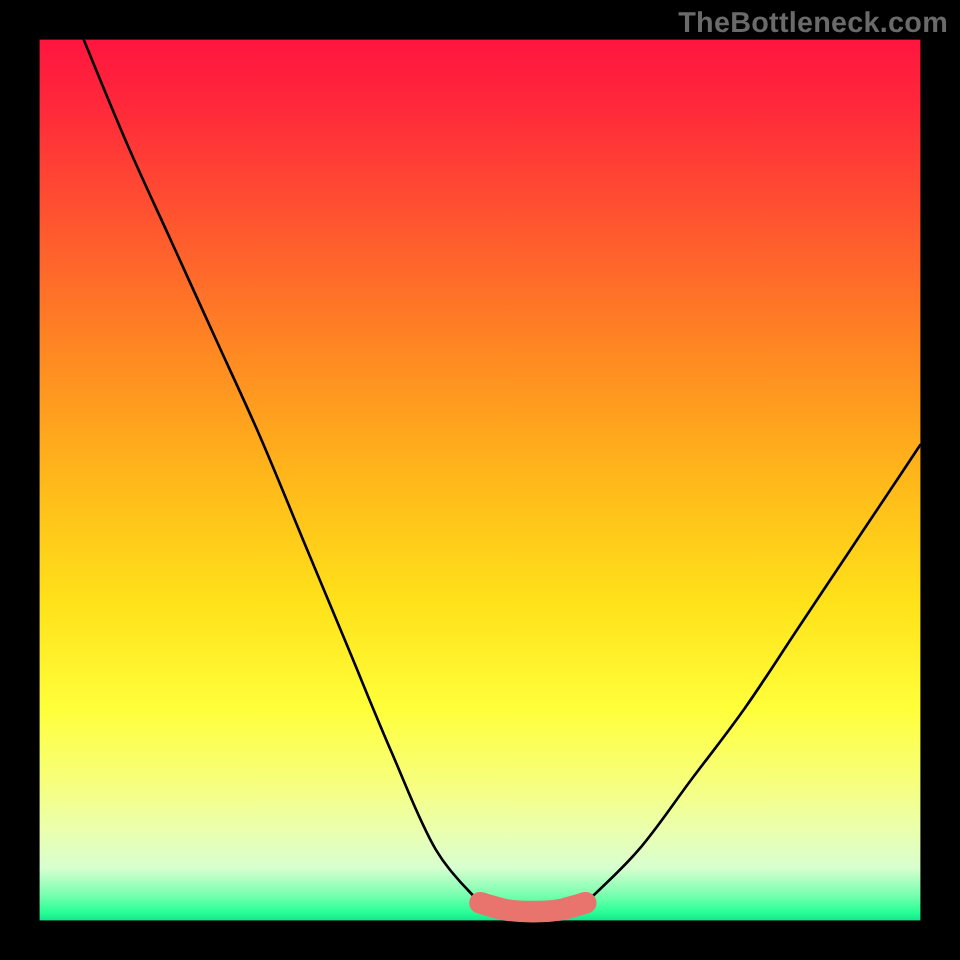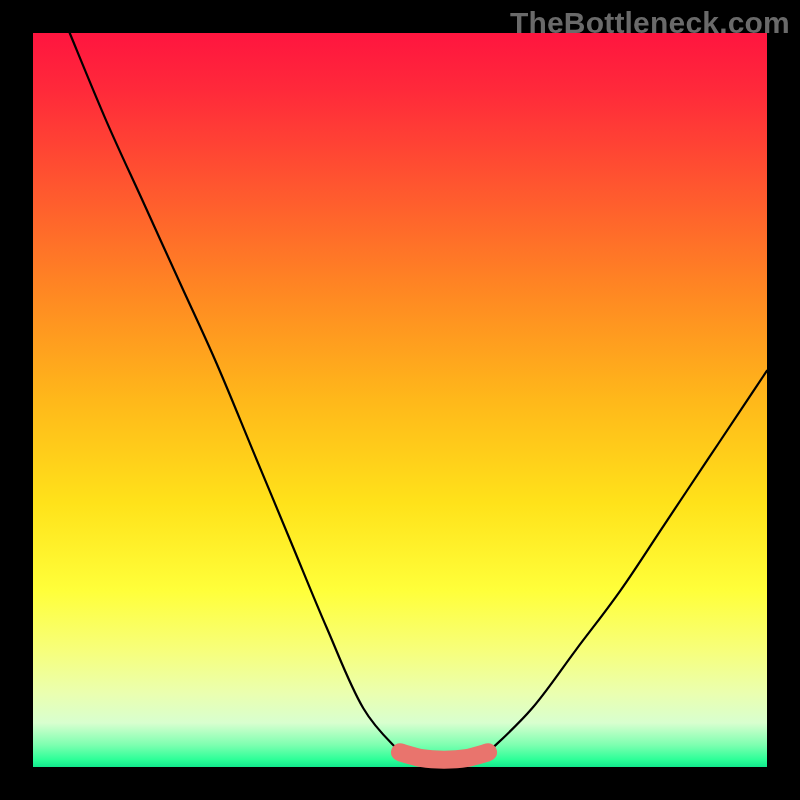--- a/index.html
+++ b/index.html
@@ -40,21 +40,21 @@
         #7dffb0 97%,
         #2cff98 99%,
         #12e88c 100%
       );
   }
   .watermark {
     position: absolute;
     top: 6px;
     right: 10px;
     font-family: Arial, Helvetica, sans-serif;
-    font-size: 30px;
+    font-size: 24px;
     font-weight: 600;
     color: #6a6a6a;
     letter-spacing: 0.2px;
     user-select: none;
   }
   svg.curves {
     position: absolute;
     left: 33px;
     top: 33px;
     width: 734px;

